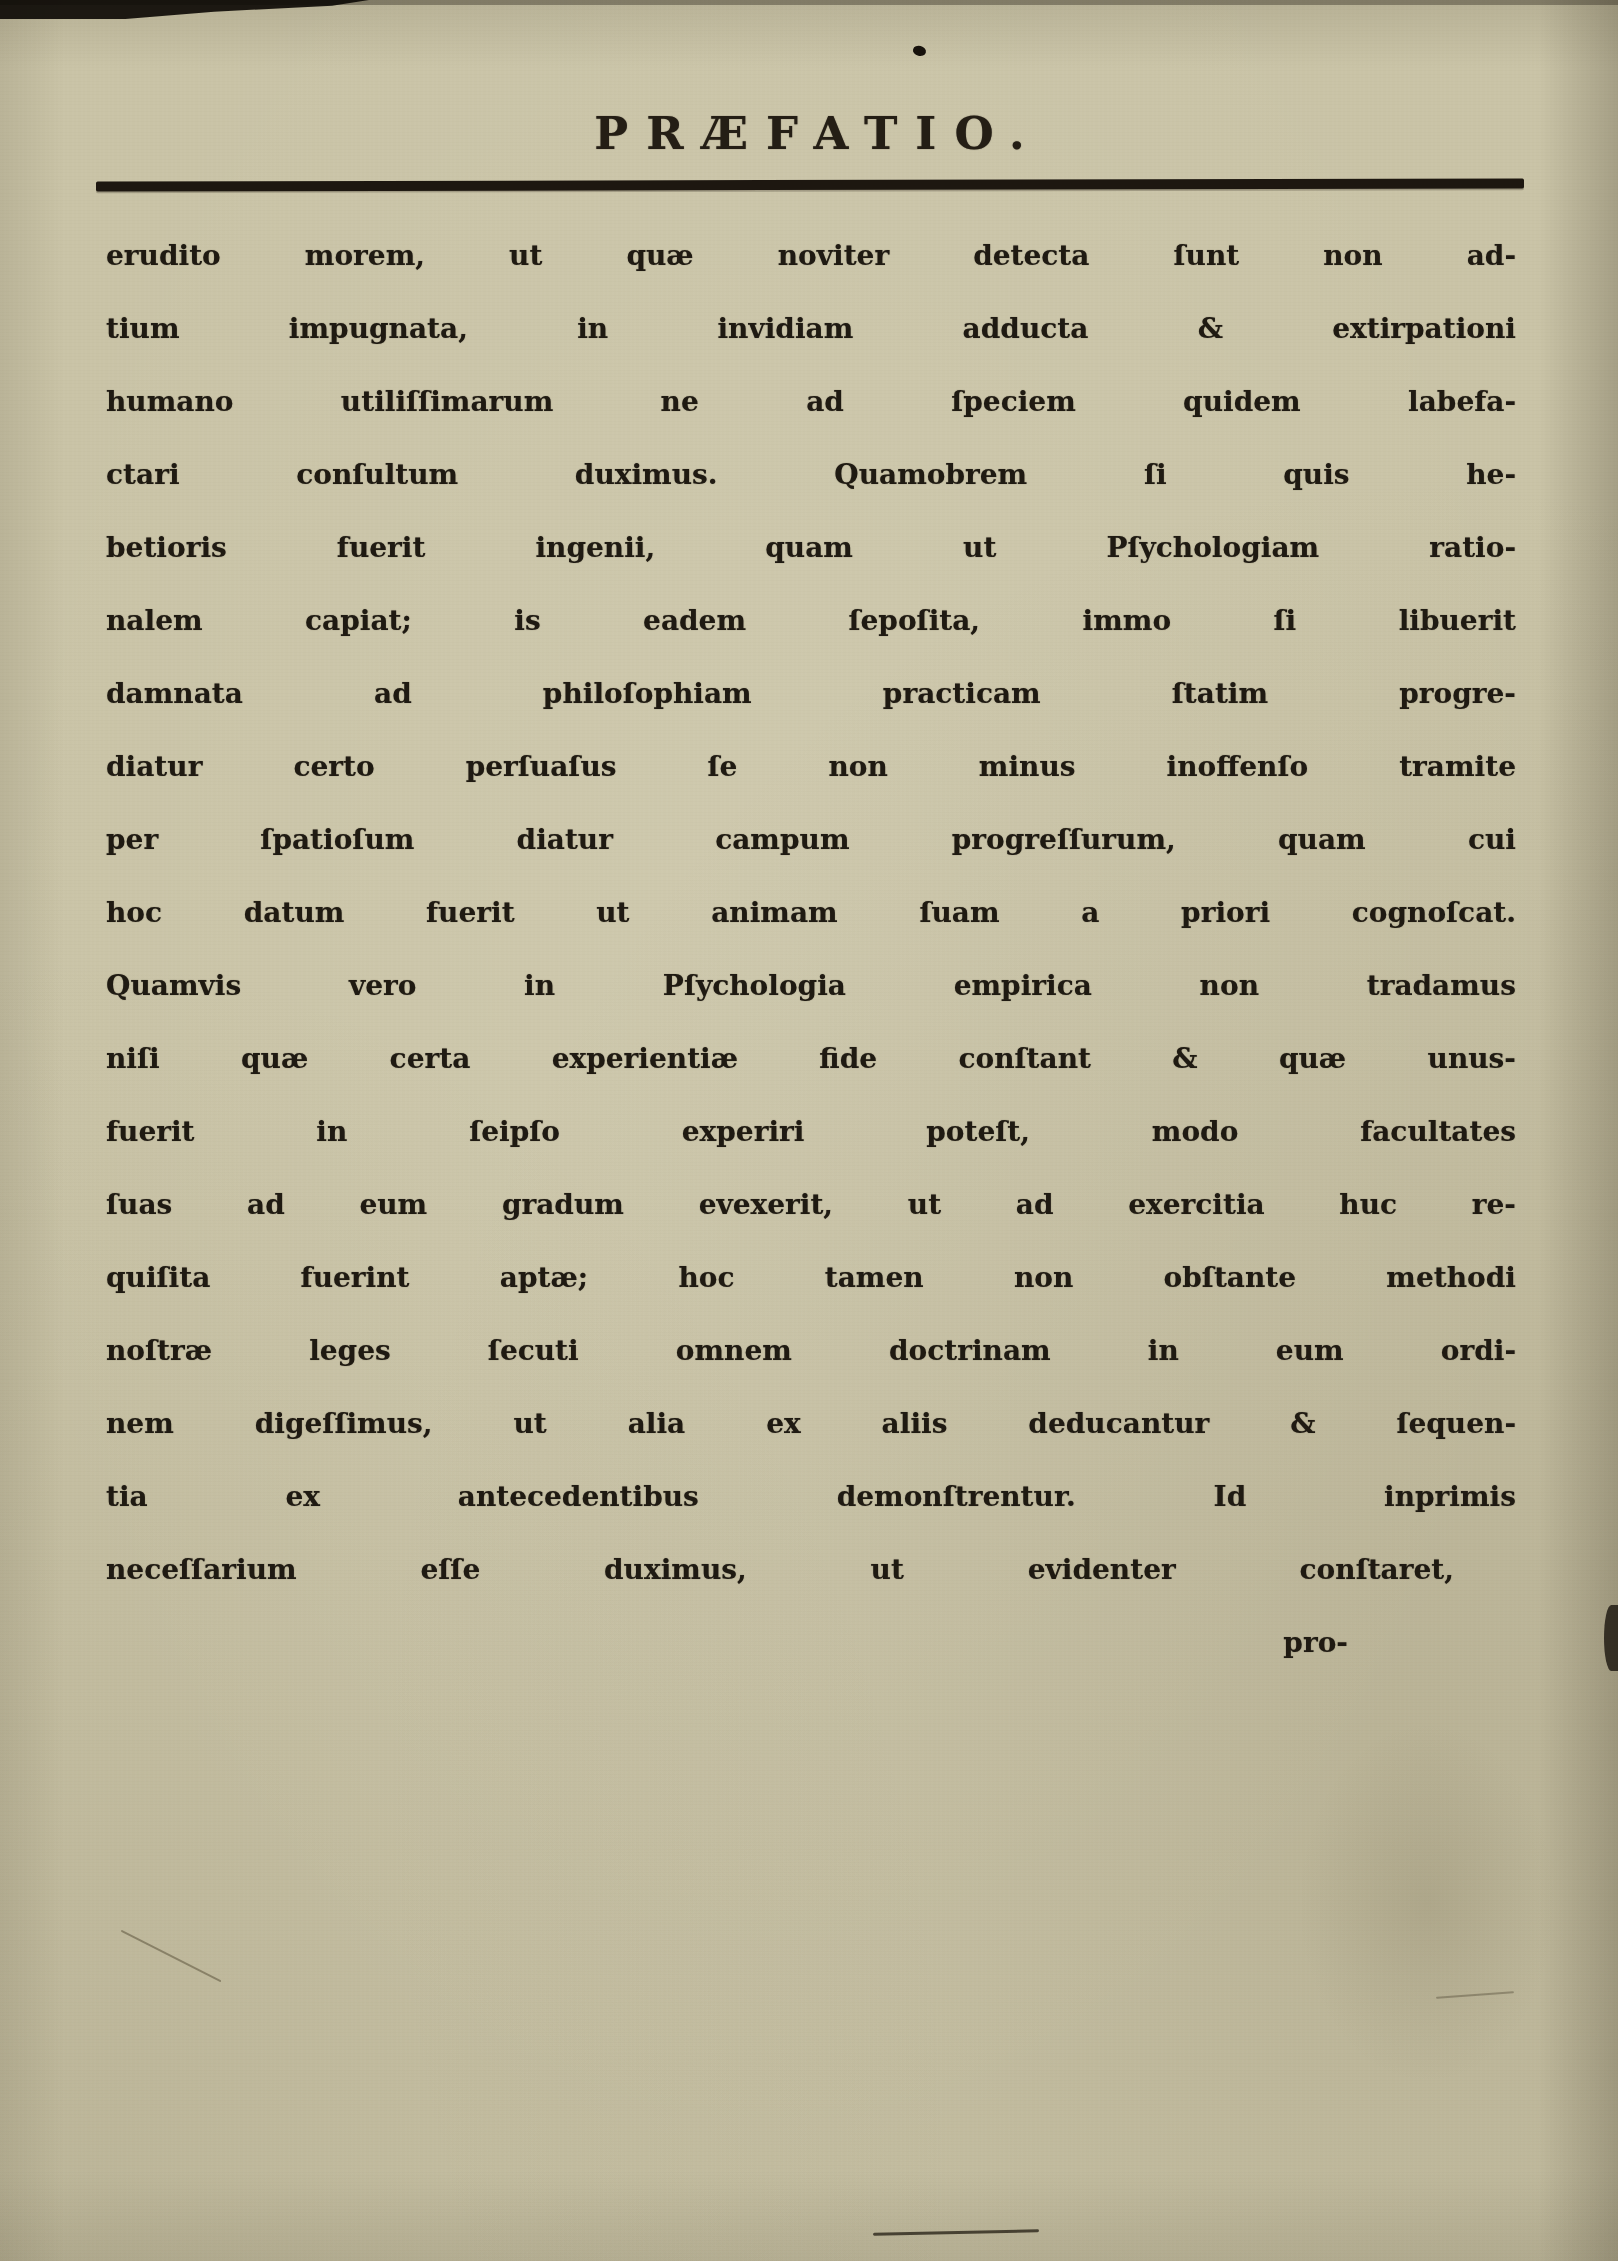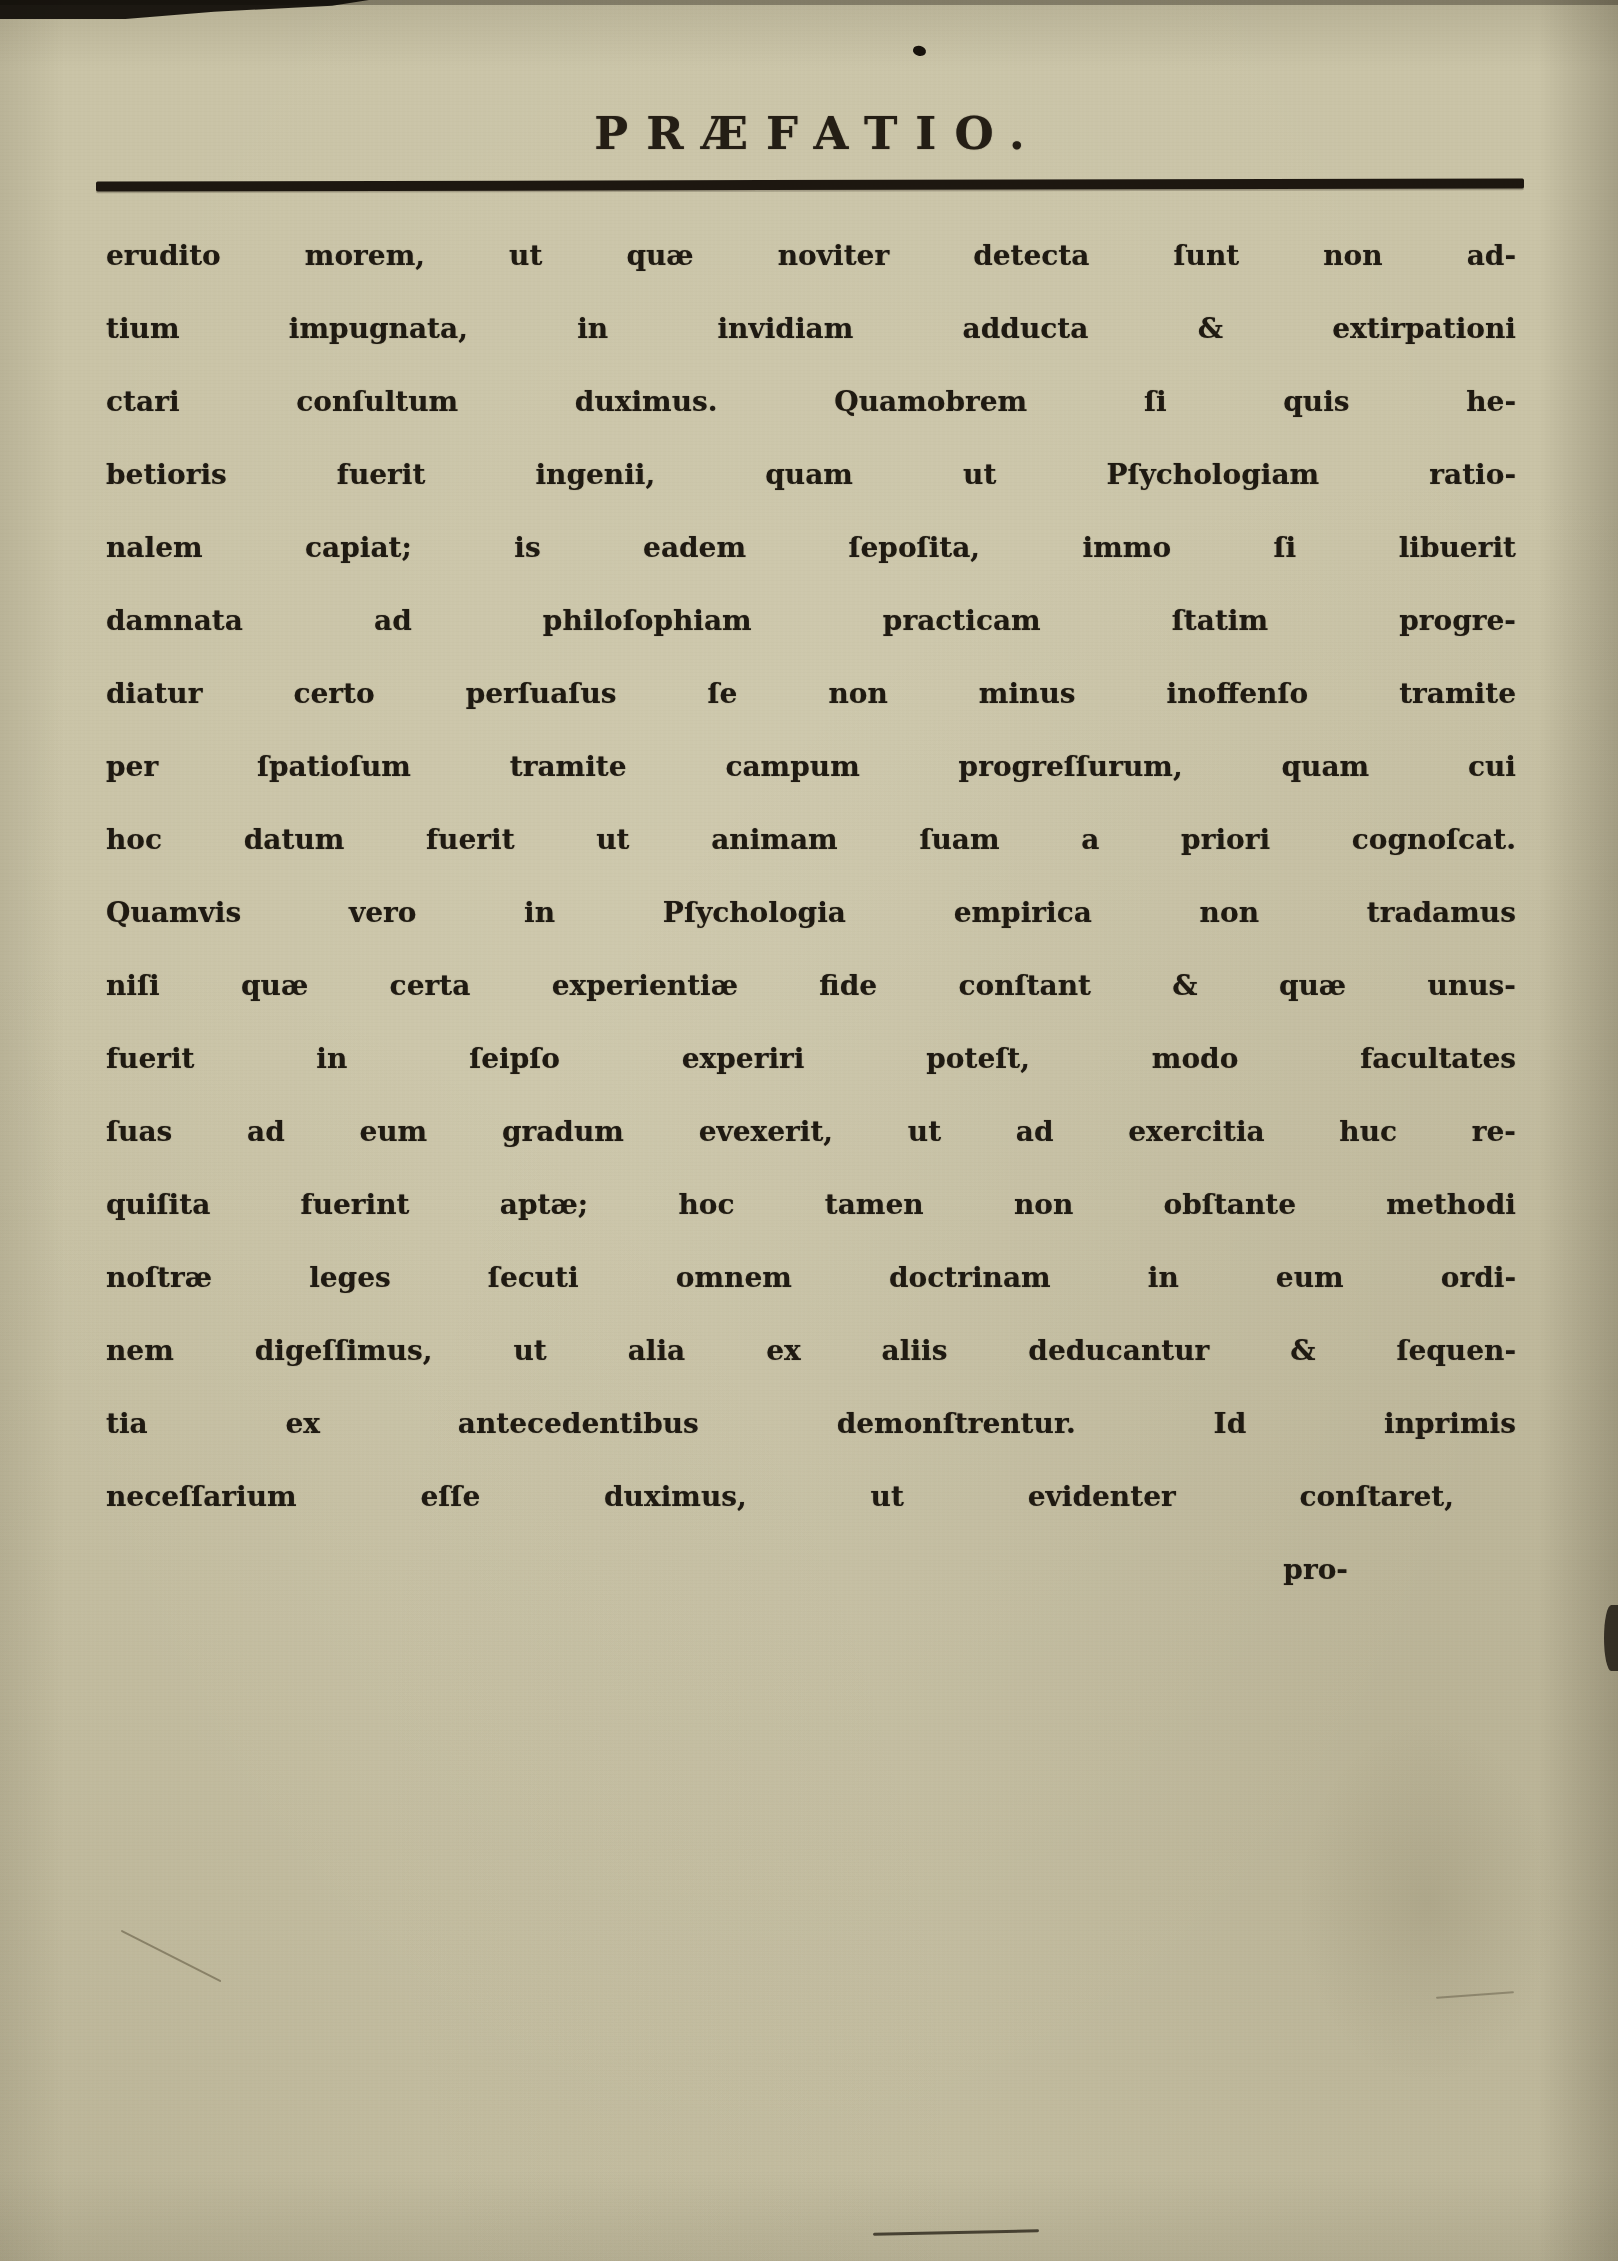--- a/index.html
+++ b/index.html
@@ -142,26 +142,27 @@
 
 <div class="page">
 
   <div class="header-title">PRÆFATIO.</div>
 
   <div class="header-rule"></div>
 
   <div class="body-text">
     <div class="text-line">erudito morem, ut quæ noviter detecta ſunt non ad-</div>
     <div class="text-line">tium impugnata, in invidiam adducta &amp; extirpationi</div>
+    <div class="text-line">humano utiliſſimarum ne ad ſpeciem quidem labefa-</div>
     <div class="text-line">ctari conſultum duximus. Quamobrem ſi quis he-</div>
     <div class="text-line">betioris fuerit ingenii, quam ut Pſychologiam ratio-</div>
     <div class="text-line">nalem capiat; is eadem ſepoſita, immo ſi libuerit</div>
     <div class="text-line">damnata ad philoſophiam practicam ſtatim progre-</div>
     <div class="text-line">diatur certo perſuaſus ſe non minus inoffenſo tramite</div>
-    <div class="text-line">per ſpatioſum tramite campum progreſſurum, quam cui</div>
+    <div class="text-line">per ſpatioſum diatur campum progreſſurum, quam cui</div>
     <div class="text-line">hoc datum fuerit ut animam ſuam a priori cognoſcat.</div>
     <div class="text-line">Quamvis vero in Pſychologia empirica non tradamus</div>
     <div class="text-line">niſi quæ certa experientiæ fide conſtant &amp; quæ unus-</div>
     <div class="text-line">fuerit in ſeipſo experiri poteſt, modo facultates</div>
     <div class="text-line">ſuas ad eum gradum evexerit, ut ad exercitia huc re-</div>
     <div class="text-line">quiſita fuerint aptæ; hoc tamen non obſtante methodi</div>
     <div class="text-line">noſtræ leges ſecuti omnem doctrinam in eum ordi-</div>
     <div class="text-line">nem digeſſimus, ut alia ex aliis deducantur &amp; ſequen-</div>
     <div class="text-line">tia ex antecedentibus demonſtrentur. Id inprimis</div>
     <div class="text-line line-last">neceſſarium eſſe duximus, ut evidenter conſtaret,</div>

